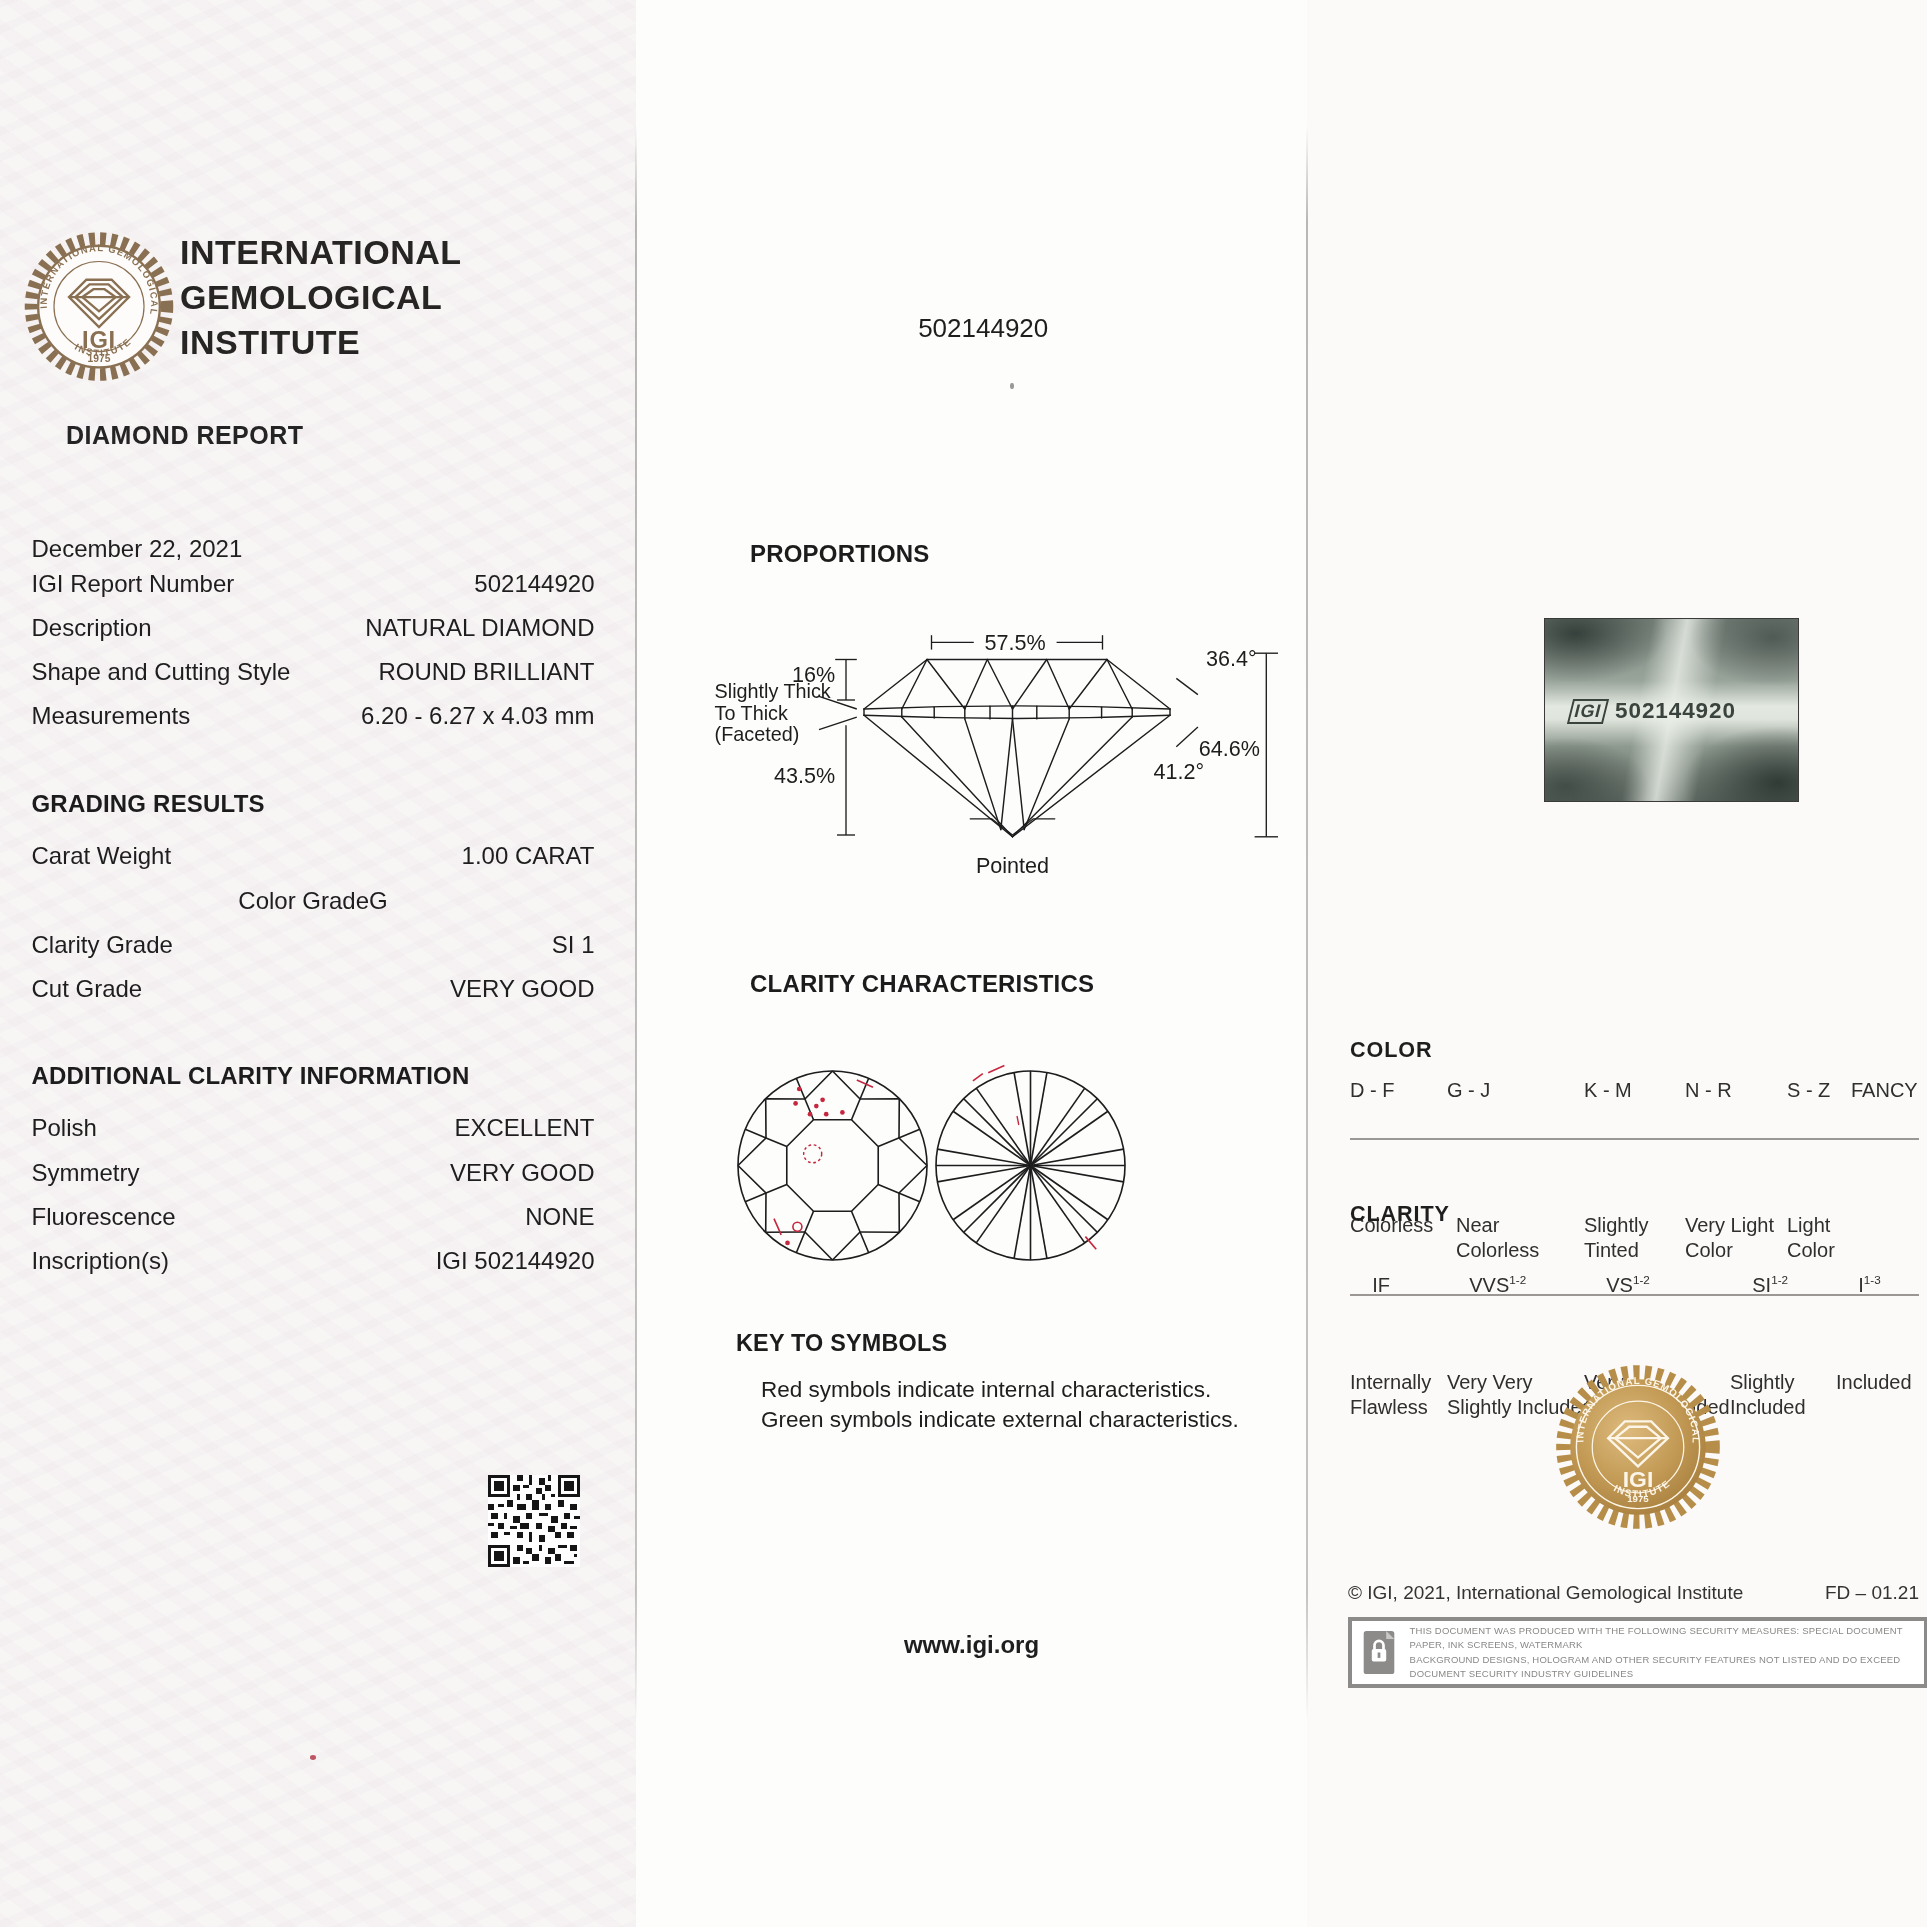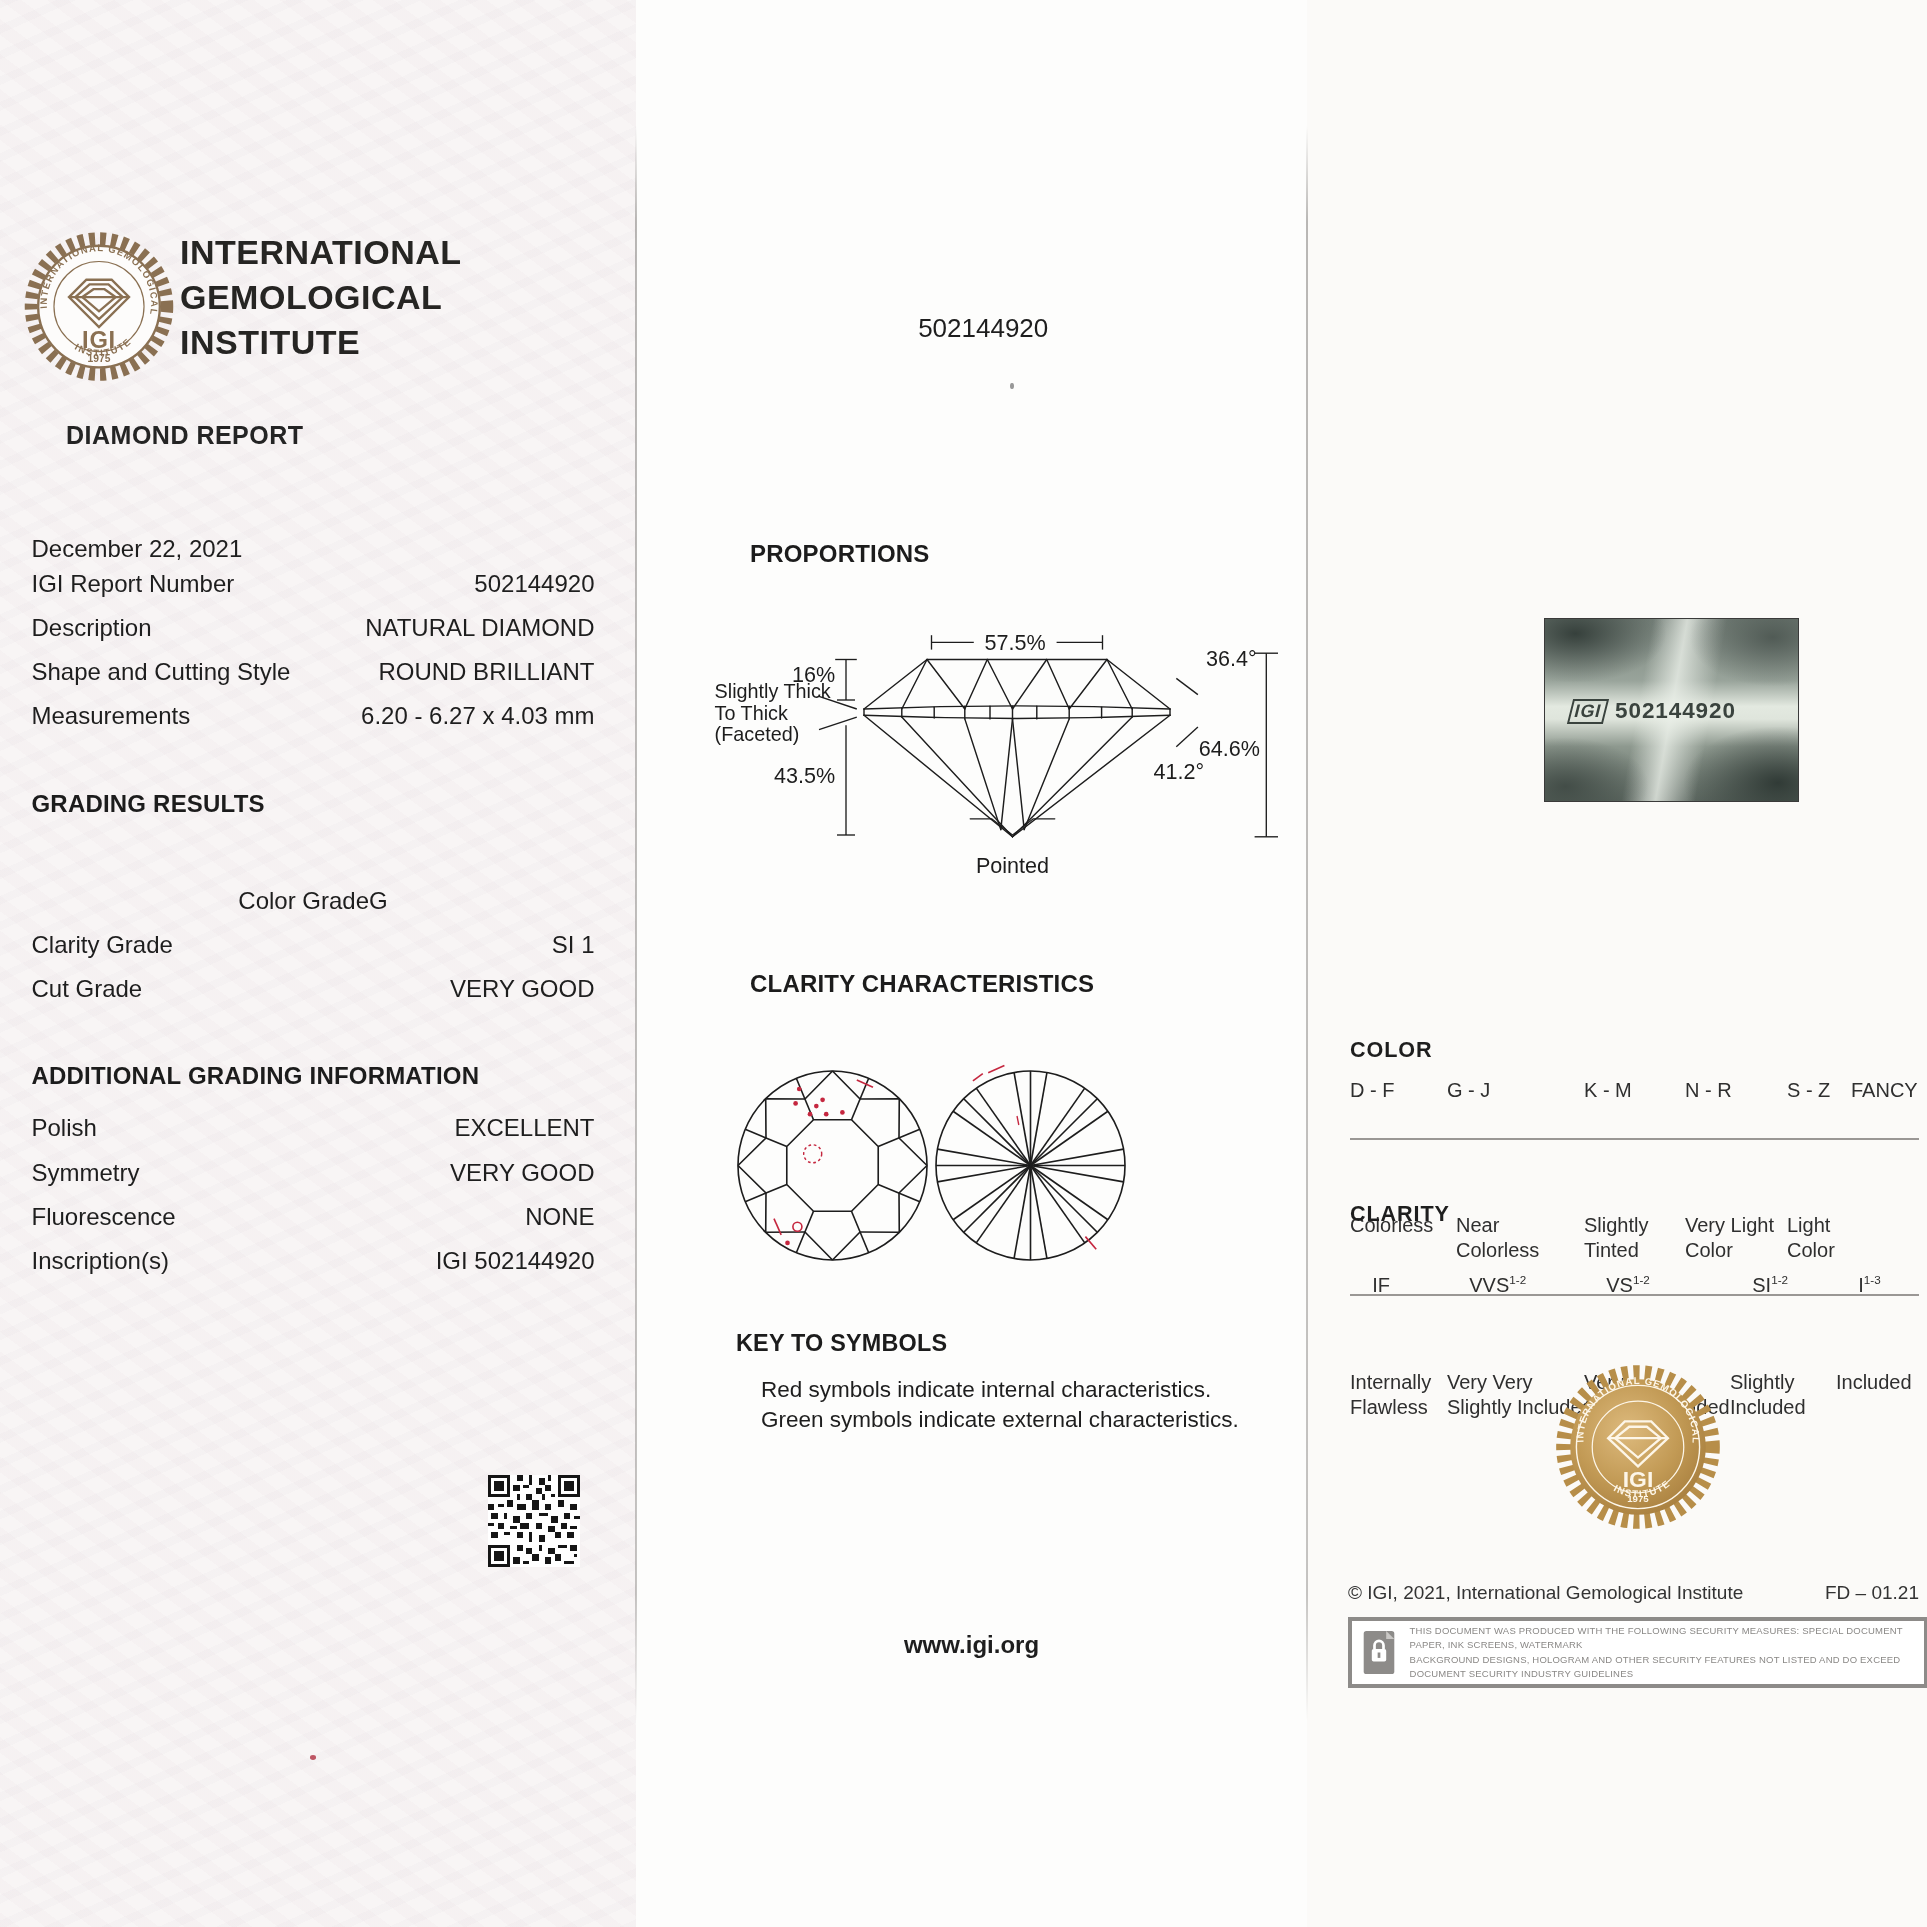--- a/index.html
+++ b/index.html
@@ -112,34 +112,38 @@
   <div class="row" style="top:658px;">
     <span class="lab">Shape and Cutting Style</span>
     <span class="val">ROUND BRILLIANT</span>
   </div>
   <div class="row" style="top:702px;">
     <span class="lab">Measurements</span>
     <span class="val">6.20 - 6.27 x 4.03 mm</span>
   </div>
 
   <div class="abs sec-h" style="left:31.5px;top:790px;">GRADING RESULTS</div>
+  <div class="row" style="top:842px;">
+    <span class="lab">Carat Weight</span>
+    <span class="val">1.00 CARAT</span>
+  </div>
   <div class="row" style="top:887px;justify-content:center;">
     <span class="lab">Color Grade</span>
     <span class="val">G</span>
   </div>
   <div class="row" style="top:931px;">
     <span class="lab">Clarity Grade</span>
     <span class="val">SI 1</span>
   </div>
   <div class="row" style="top:975px;">
     <span class="lab">Cut Grade</span>
     <span class="val">VERY GOOD</span>
   </div>
 
-  <div class="abs sec-h" style="left:31.5px;top:1062px;">ADDITIONAL GRADING INFORMATION</div>
+  <div class="abs sec-h" style="left:31.5px;top:1062px;">ADDITIONAL CLARITY INFORMATION</div>
   <div class="row" style="top:1114px;">
     <span class="lab">Polish</span>
     <span class="val">EXCELLENT</span>
   </div>
   <div class="row" style="top:1159px;">
     <span class="lab">Symmetry</span>
     <span class="val">VERY GOOD</span>
   </div>
   <div class="row" style="top:1203px;">
     <span class="lab">Fluorescence</span>

